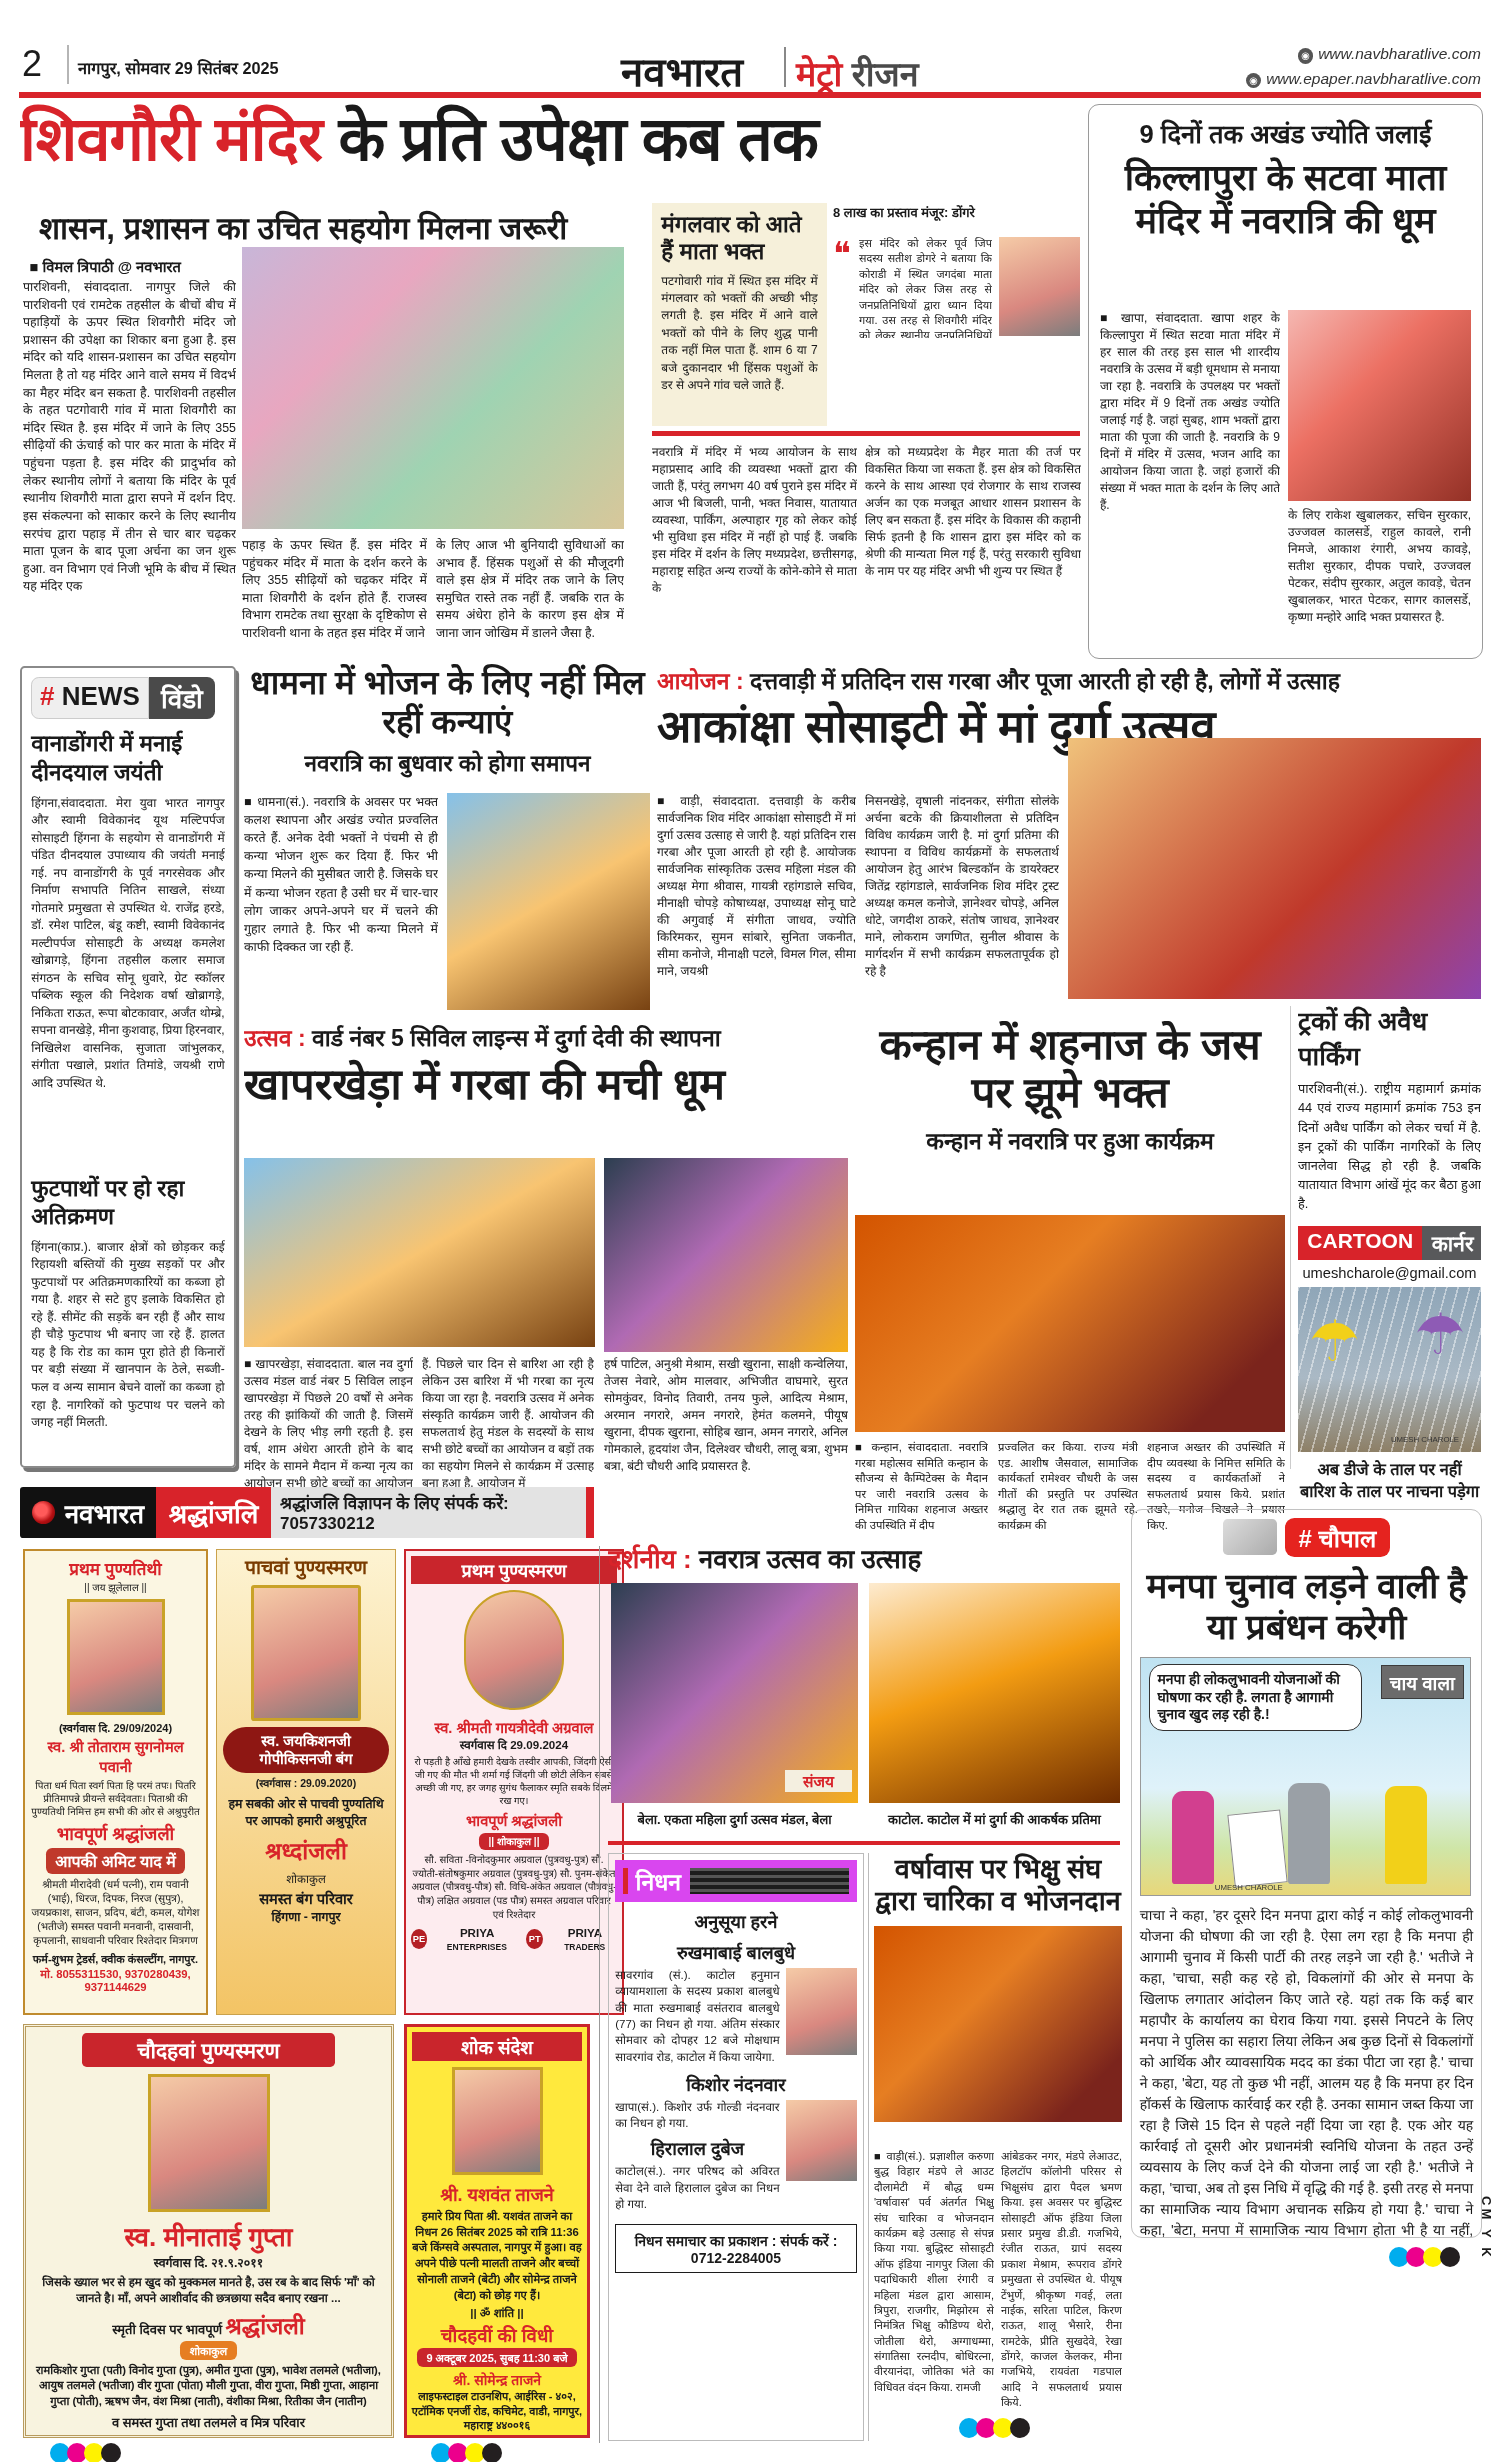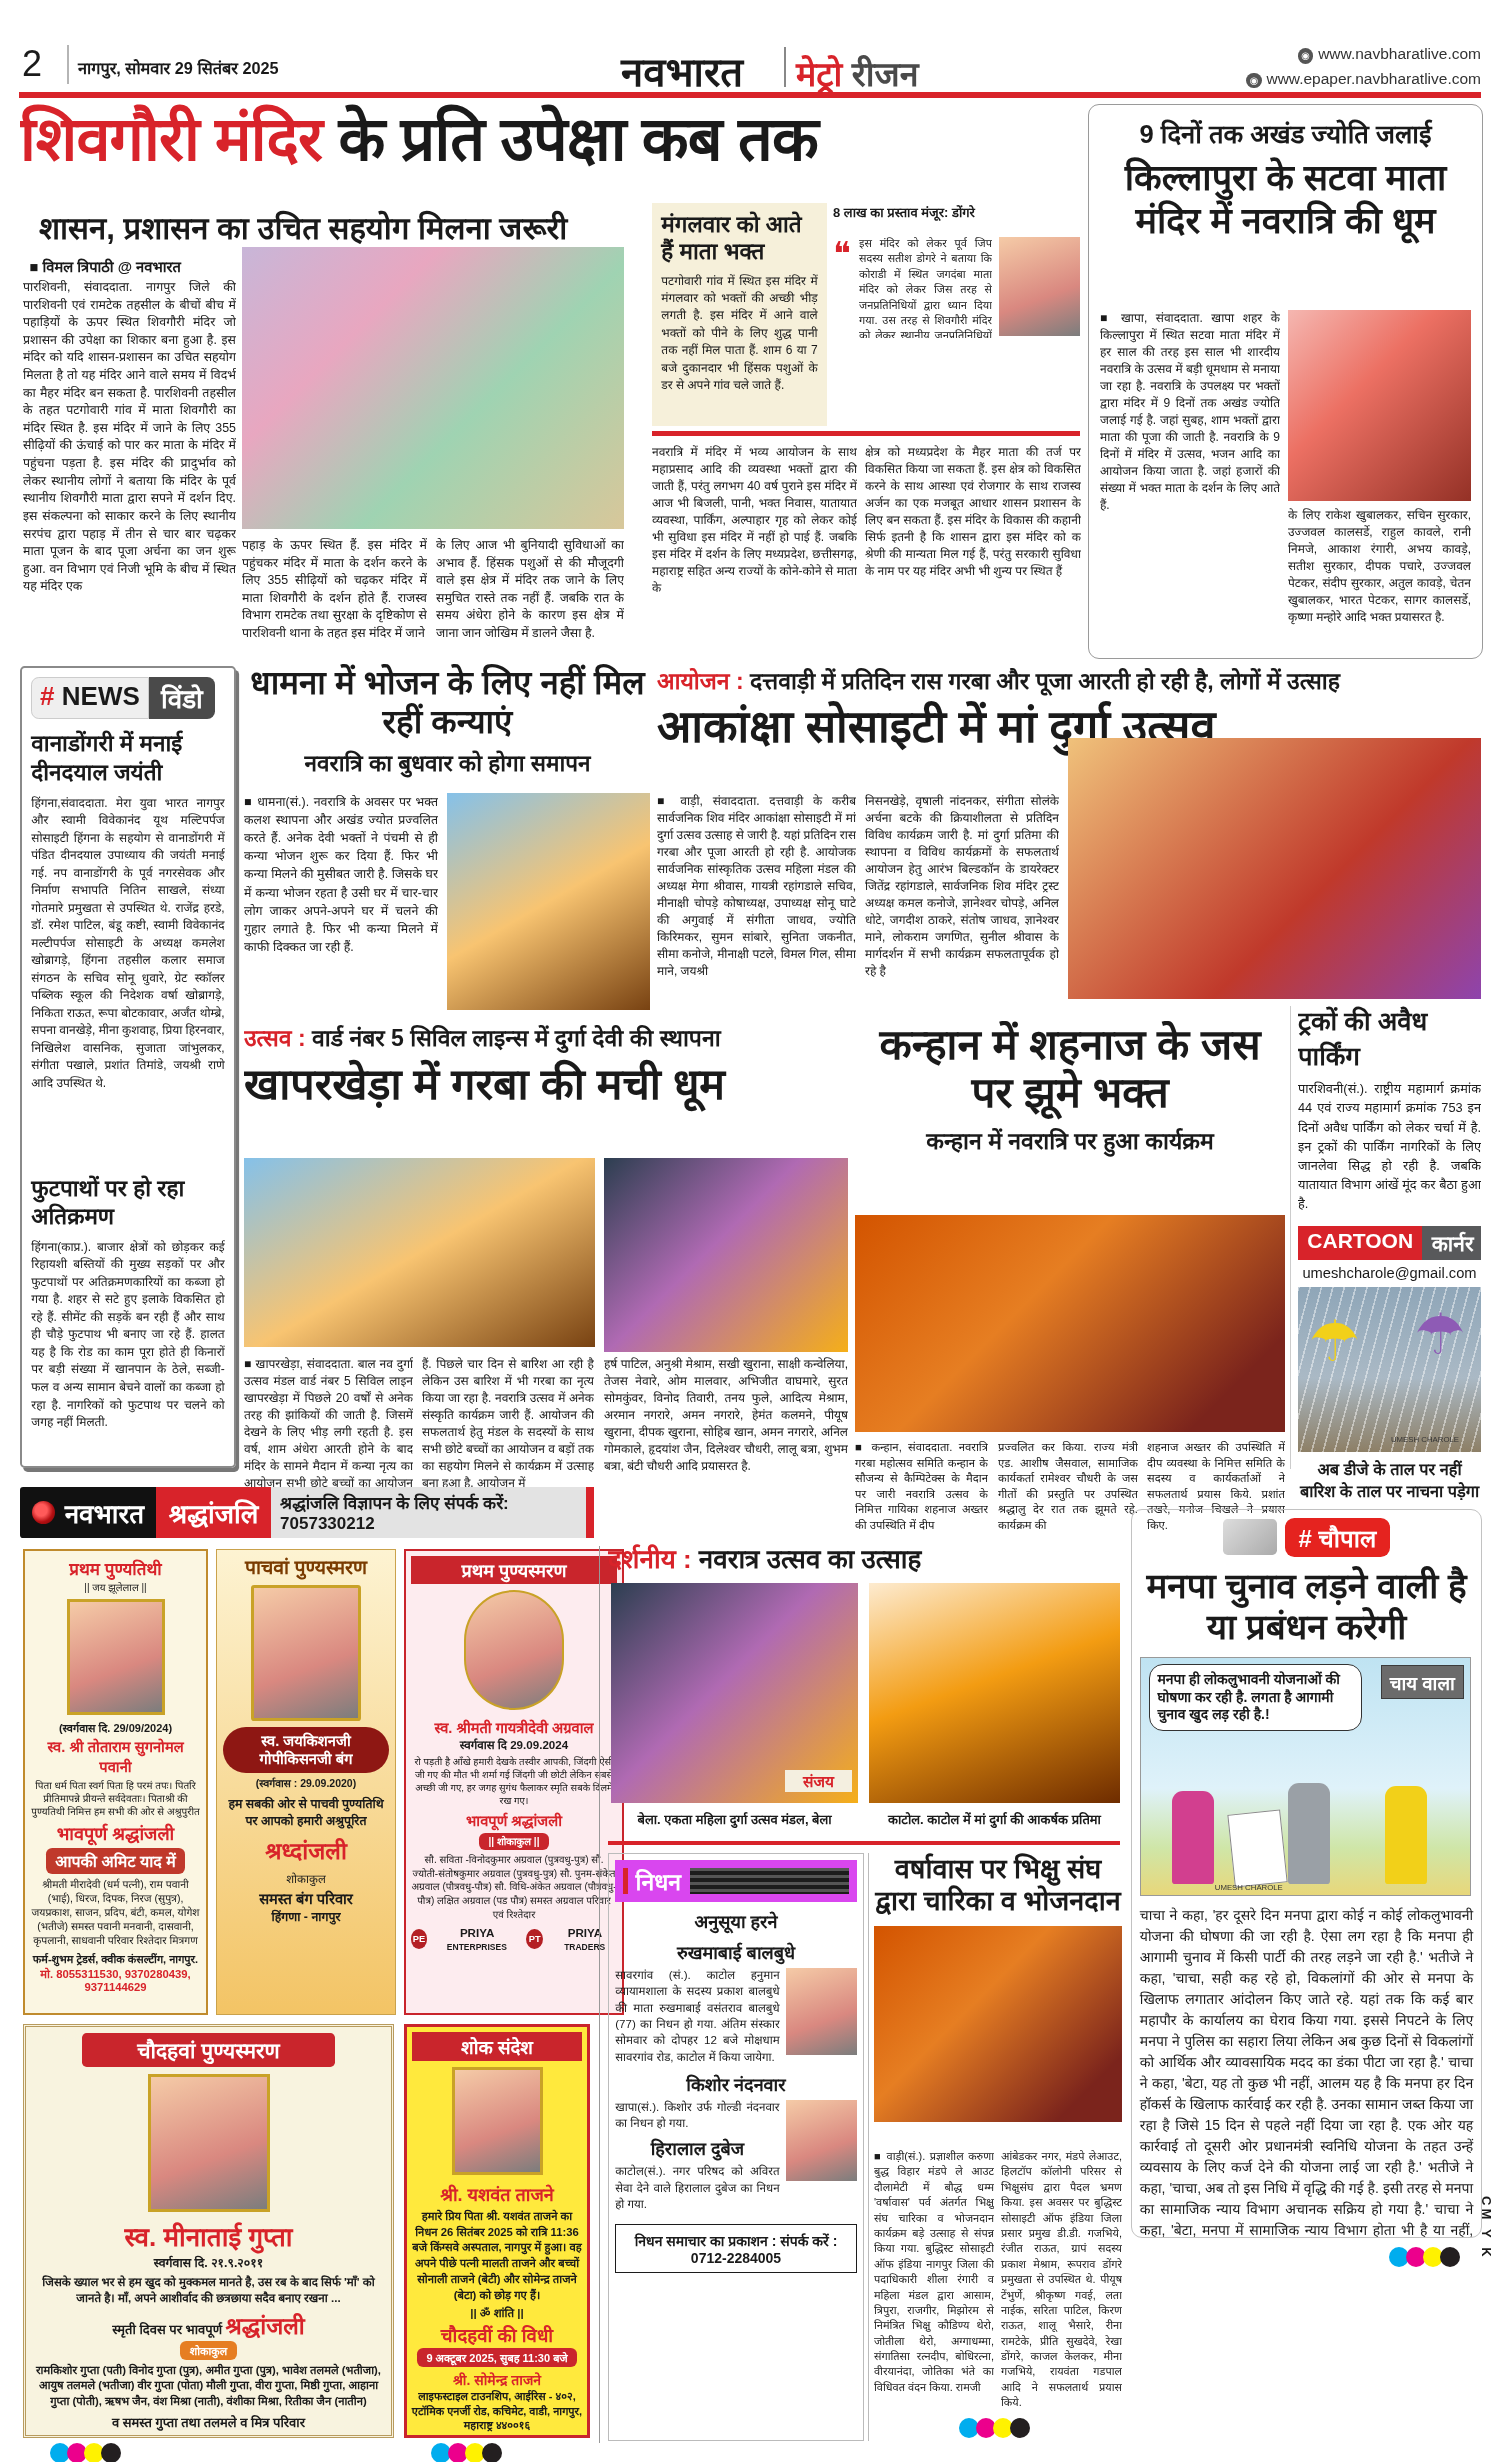--- a/index.html
+++ b/index.html
@@ -50,21 +50,21 @@
   <div class="abs vline" style="left:67px;top:45px;height:39px;"></div>
   <div class="abs b" style="left:78px;top:57px;font-size:16.3px;width:217px;">नागपुर, सोमवार 29 सितंबर 2025</div>
 
   <div class="abs b" style="left:621px;top:43px;font-size:40px;">नवभारत</div>
   <div class="abs vline" style="left:784px;top:47px;height:40px;background:#888;"></div>
   <div class="abs" style="left:796px;top:50px;font-size:34px;font-weight:bold;">
     <span class="red">मेट्रो</span>
     <span style="color:#4a4a4a;">रीजन</span>
   </div>
 
-  <div class="abs" style="left:1208px;top:45px;width:273px;text-align:right;font-size:15.5px;color:#333;">
+  <div class="abs" style="left:1208px;top:45px;width:273px;text-align:right;font-size:15.5px;color:#333;font-style:italic;">
     <div><span class="globe">◉</span><span>www.navbharatlive.com</span></div>
     <div style="margin-top:6.2px;"><span class="globe">◉</span><span>www.epaper.navbharatlive.com</span></div>
   </div>
   <div class="abs rule" style="left:18.6px;top:92px;width:1462px;height:6.2px;"></div>
 
   <div class="abs b ov" style="left:20px;top:104px;width:1065px;height:95px;font-size:61px;line-height:1.15;letter-spacing:-0.8px;">
     <span class="red">शिवगौरी मंदिर</span><span> के प्रति उपेक्षा कब तक</span>
   </div>
   <div class="abs b ov" style="left:39px;top:206px;width:621px;height:40px;font-size:31px;">शासन, प्रशासन का उचित सहयोग मिलना जरूरी</div>
   <div class="abs b" style="left:29.5px;top:256px;width:217px;font-size:14.7px;">■ विमल त्रिपाठी @ नवभारत</div>

